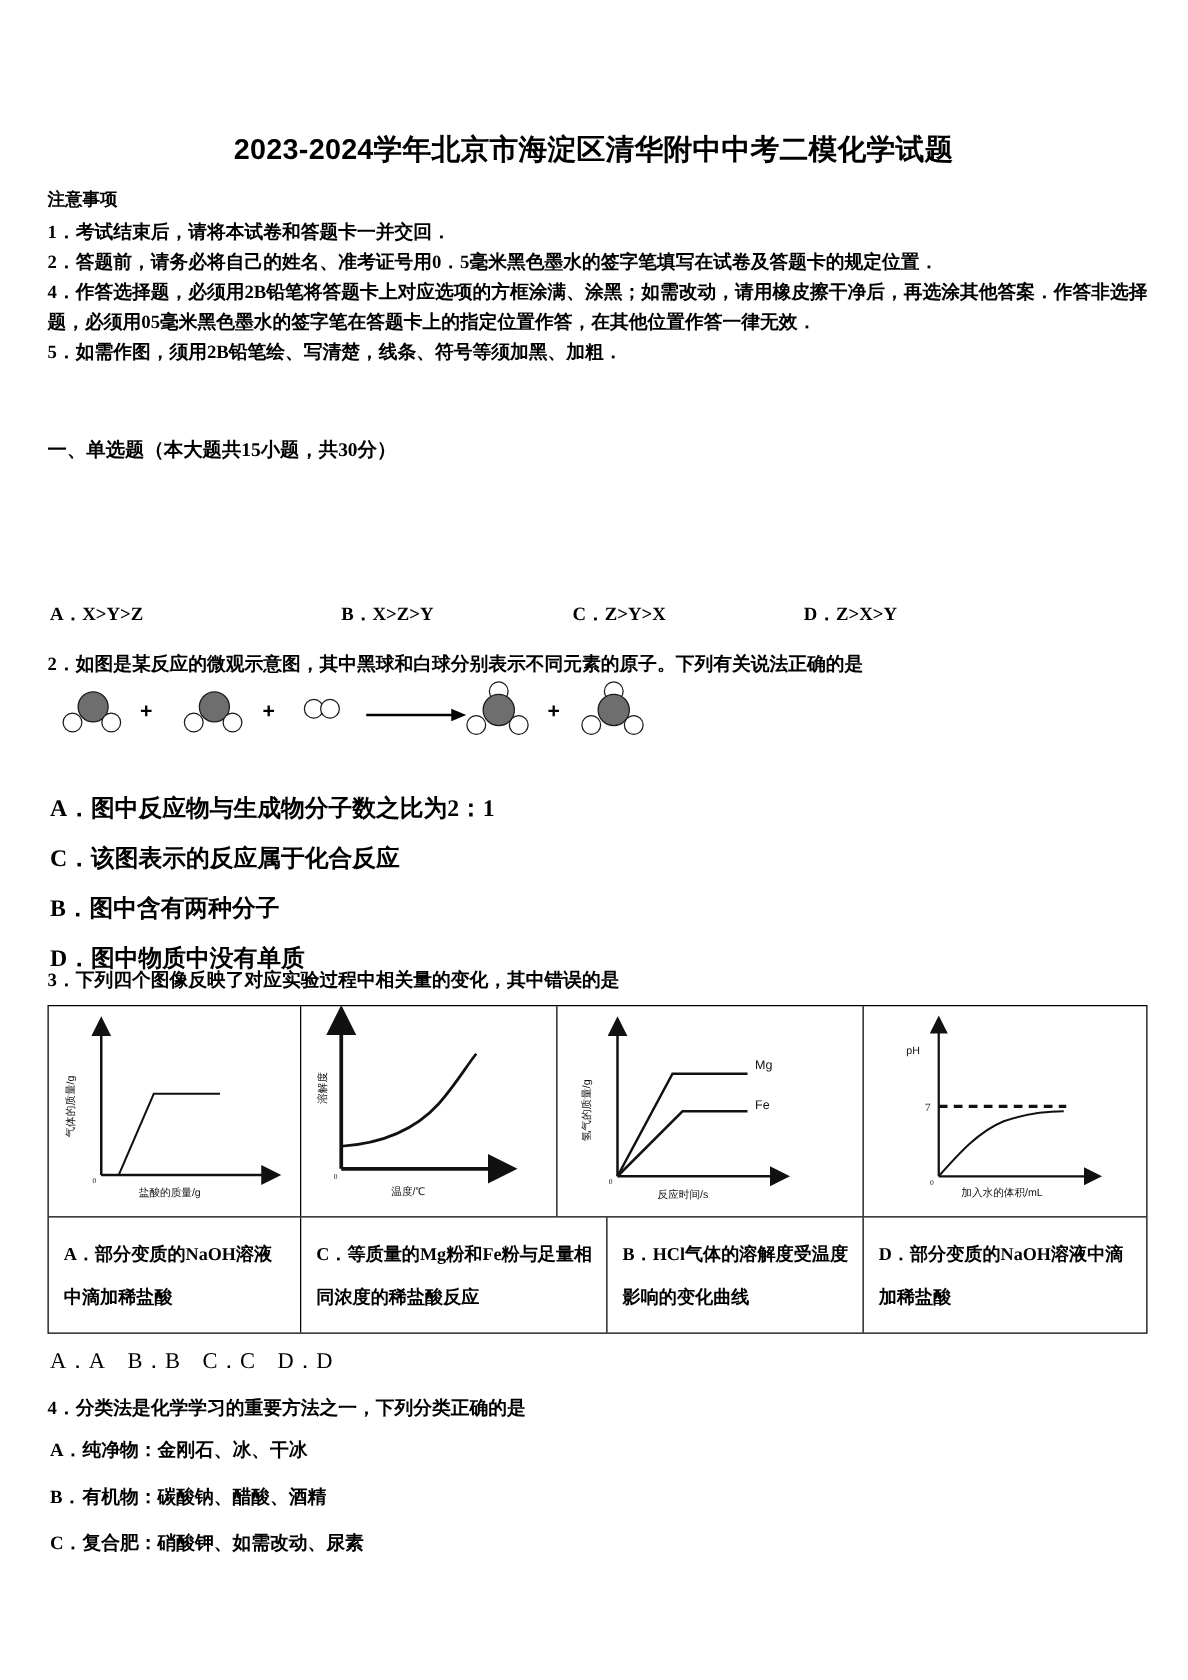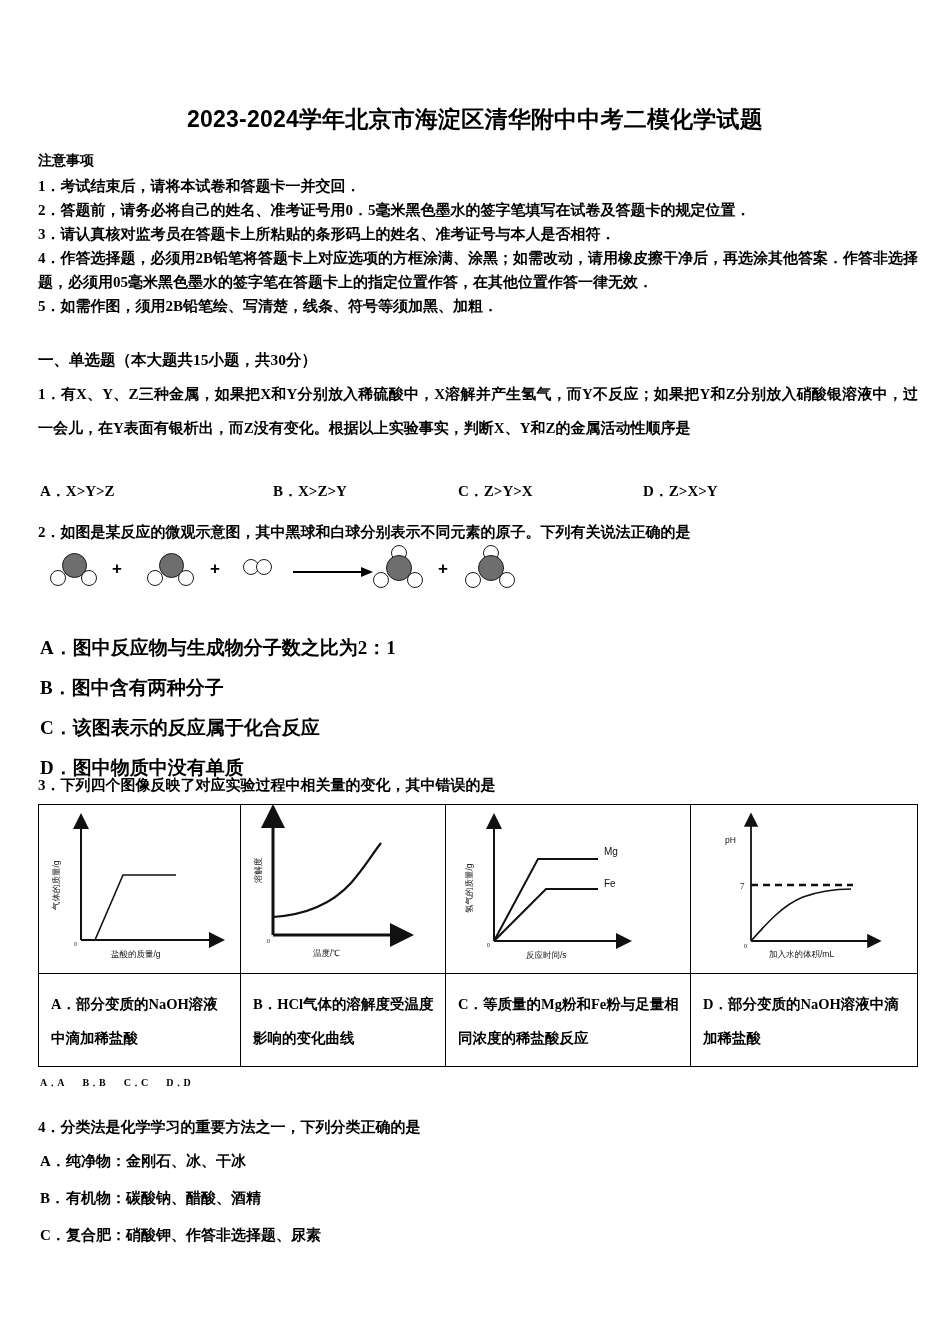--- a/index.html
+++ b/index.html
@@ -183,22 +183,22 @@
     line-height: 34px;
   }
   .svg-holder {
     position: absolute;
     inset: 0;
   }
   .q3-ans {
     position: absolute;
     left: 40px;
     top: 1076px;
-    font-size: 10px;
-    font-weight: bold;
+    font-size: 18px;
+    font-weight: normal;
   }
   .q3-ans span { margin-right: 18px; }
   .q4 { top: 1112px; }
   .q4-opts {
     position: absolute;
     left: 40px;
     top: 1143px;
     width: 600px;
     font-size: 15px;
     font-weight: bold;
@@ -210,30 +210,26 @@
 <body>
 
 <div class="page">
 
   <div class="doc-title">2023-2024学年北京市海淀区清华附中中考二模化学试题</div>
 
   <div class="notice">
     <div class="notice-head">注意事项</div>
     <div class="notice-line">1．考试结束后，请将本试卷和答题卡一并交回．</div>
     <div class="notice-line">2．答题前，请务必将自己的姓名、准考证号用0．5毫米黑色墨水的签字笔填写在试卷及答题卡的规定位置．</div>
-    <div class="notice-line">3．请认真核对监考员在答题卡上所粘贴的条形码上的姓名、准考证号与本人是否相符．</div>
     <div class="notice-line">4．作答选择题，必须用2B铅笔将答题卡上对应选项的方框涂满、涂黑；如需改动，请用橡皮擦干净后，再选涂其他答案．作答非选择题，必须用05毫米黑色墨水的签字笔在答题卡上的指定位置作答，在其他位置作答一律无效．</div>
     <div class="notice-line">5．如需作图，须用2B铅笔绘、写清楚，线条、符号等须加黑、加粗．</div>
   </div>
 
   <div class="section-head">一、单选题（本大题共15小题，共30分）</div>
 
-  <div class="q q1">
-    <div class="q-text"><span>1．</span><span>有X、Y、Z三种金属，如果把X和Y分别放入稀硫酸中，X溶解并产生氢气，而Y不反应；如果把Y和Z分别放入硝酸银溶液中，过一会儿，在Y表面有银析出，而Z没有变化。根据以上实验事实，判断X、Y和Z的金属活动性顺序是</span></div>
-  </div>
 
   <div class="opts-inline">
     <span class="opt o1">A．X&gt;Y&gt;Z</span><span class="opt o2">B．X&gt;Z&gt;Y</span><span class="opt o3">C．Z&gt;Y&gt;X</span><span class="opt">D．Z&gt;X&gt;Y</span>
   </div>
 
   <div class="q q2">
     <div class="q-text"><span>2．</span><span>如图是某反应的微观示意图，其中黑球和白球分别表示不同元素的原子。下列有关说法正确的是</span></div>
   </div>
 
   <div class="mol-row">
@@ -273,22 +269,22 @@
     </div>
   </div>
 
   <div class="arrow-wrap">
     <div class="arrow-line"></div>
     <div class="arrow-head"></div>
   </div>
 
   <div class="q2-opts">
     <div class="row"><span class="olabel">A．</span><span>图中反应物与生成物分子数之比为2：1</span></div>
+    <div class="row"><span class="olabel">C．</span><span>该图表示的反应属于化合反应</span></div>
     <div class="row"><span class="olabel">B．</span><span>图中含有两种分子</span></div>
-    <div class="row"><span class="olabel">C．</span><span>该图表示的反应属于化合反应</span></div>
     <div class="row"><span class="olabel">D．</span><span>图中物质中没有单质</span></div>
   </div>
 
   <div class="q q3">
     <div class="q-text"><span>3．</span><span>下列四个图像反映了对应实验过程中相关量的变化，其中错误的是</span></div>
   </div>
 
   <div class="table-wrap">
     <div class="chart-row">
 
@@ -368,39 +364,39 @@
           </svg>
         </div>
       </div>
 
     </div>
 
     <div class="cap-row">
       <div class="cell c1">
         <div class="cap"><span>A．</span><span>部分变质的NaOH溶液中滴加稀盐酸</span></div>
       </div>
+      <div class="cell c3">
+        <div class="cap"><span>C．</span><span>等质量的Mg粉和Fe粉与足量相同浓度的稀盐酸反应</span></div>
+      </div>
       <div class="cell c2">
         <div class="cap"><span>B．</span><span>HCl气体的溶解度受温度影响的变化曲线</span></div>
-      </div>
-      <div class="cell c3">
-        <div class="cap"><span>C．</span><span>等质量的Mg粉和Fe粉与足量相同浓度的稀盐酸反应</span></div>
       </div>
       <div class="cell c4">
         <div class="cap"><span>D．</span><span>部分变质的NaOH溶液中滴加稀盐酸</span></div>
       </div>
     </div>
   </div>
 
   <div class="q3-ans">
     <span>A．A</span><span>B．B</span><span>C．C</span><span>D．D</span>
   </div>
 
   <div class="q q4">
     <div class="q-text"><span>4．</span><span>分类法是化学学习的重要方法之一，下列分类正确的是</span></div>
   </div>
 
   <div class="q4-opts">
     <div class="row"><span class="olabel">A．</span><span>纯净物：金刚石、冰、干冰</span></div>
     <div class="row"><span class="olabel">B．</span><span>有机物：碳酸钠、醋酸、酒精</span></div>
-    <div class="row"><span class="olabel">C．</span><span>复合肥：硝酸钾、作答非选择题、尿素</span></div>
+    <div class="row"><span class="olabel">C．</span><span>复合肥：硝酸钾、如需改动、尿素</span></div>
   </div>
 
 </div>
 
 </body></html>

